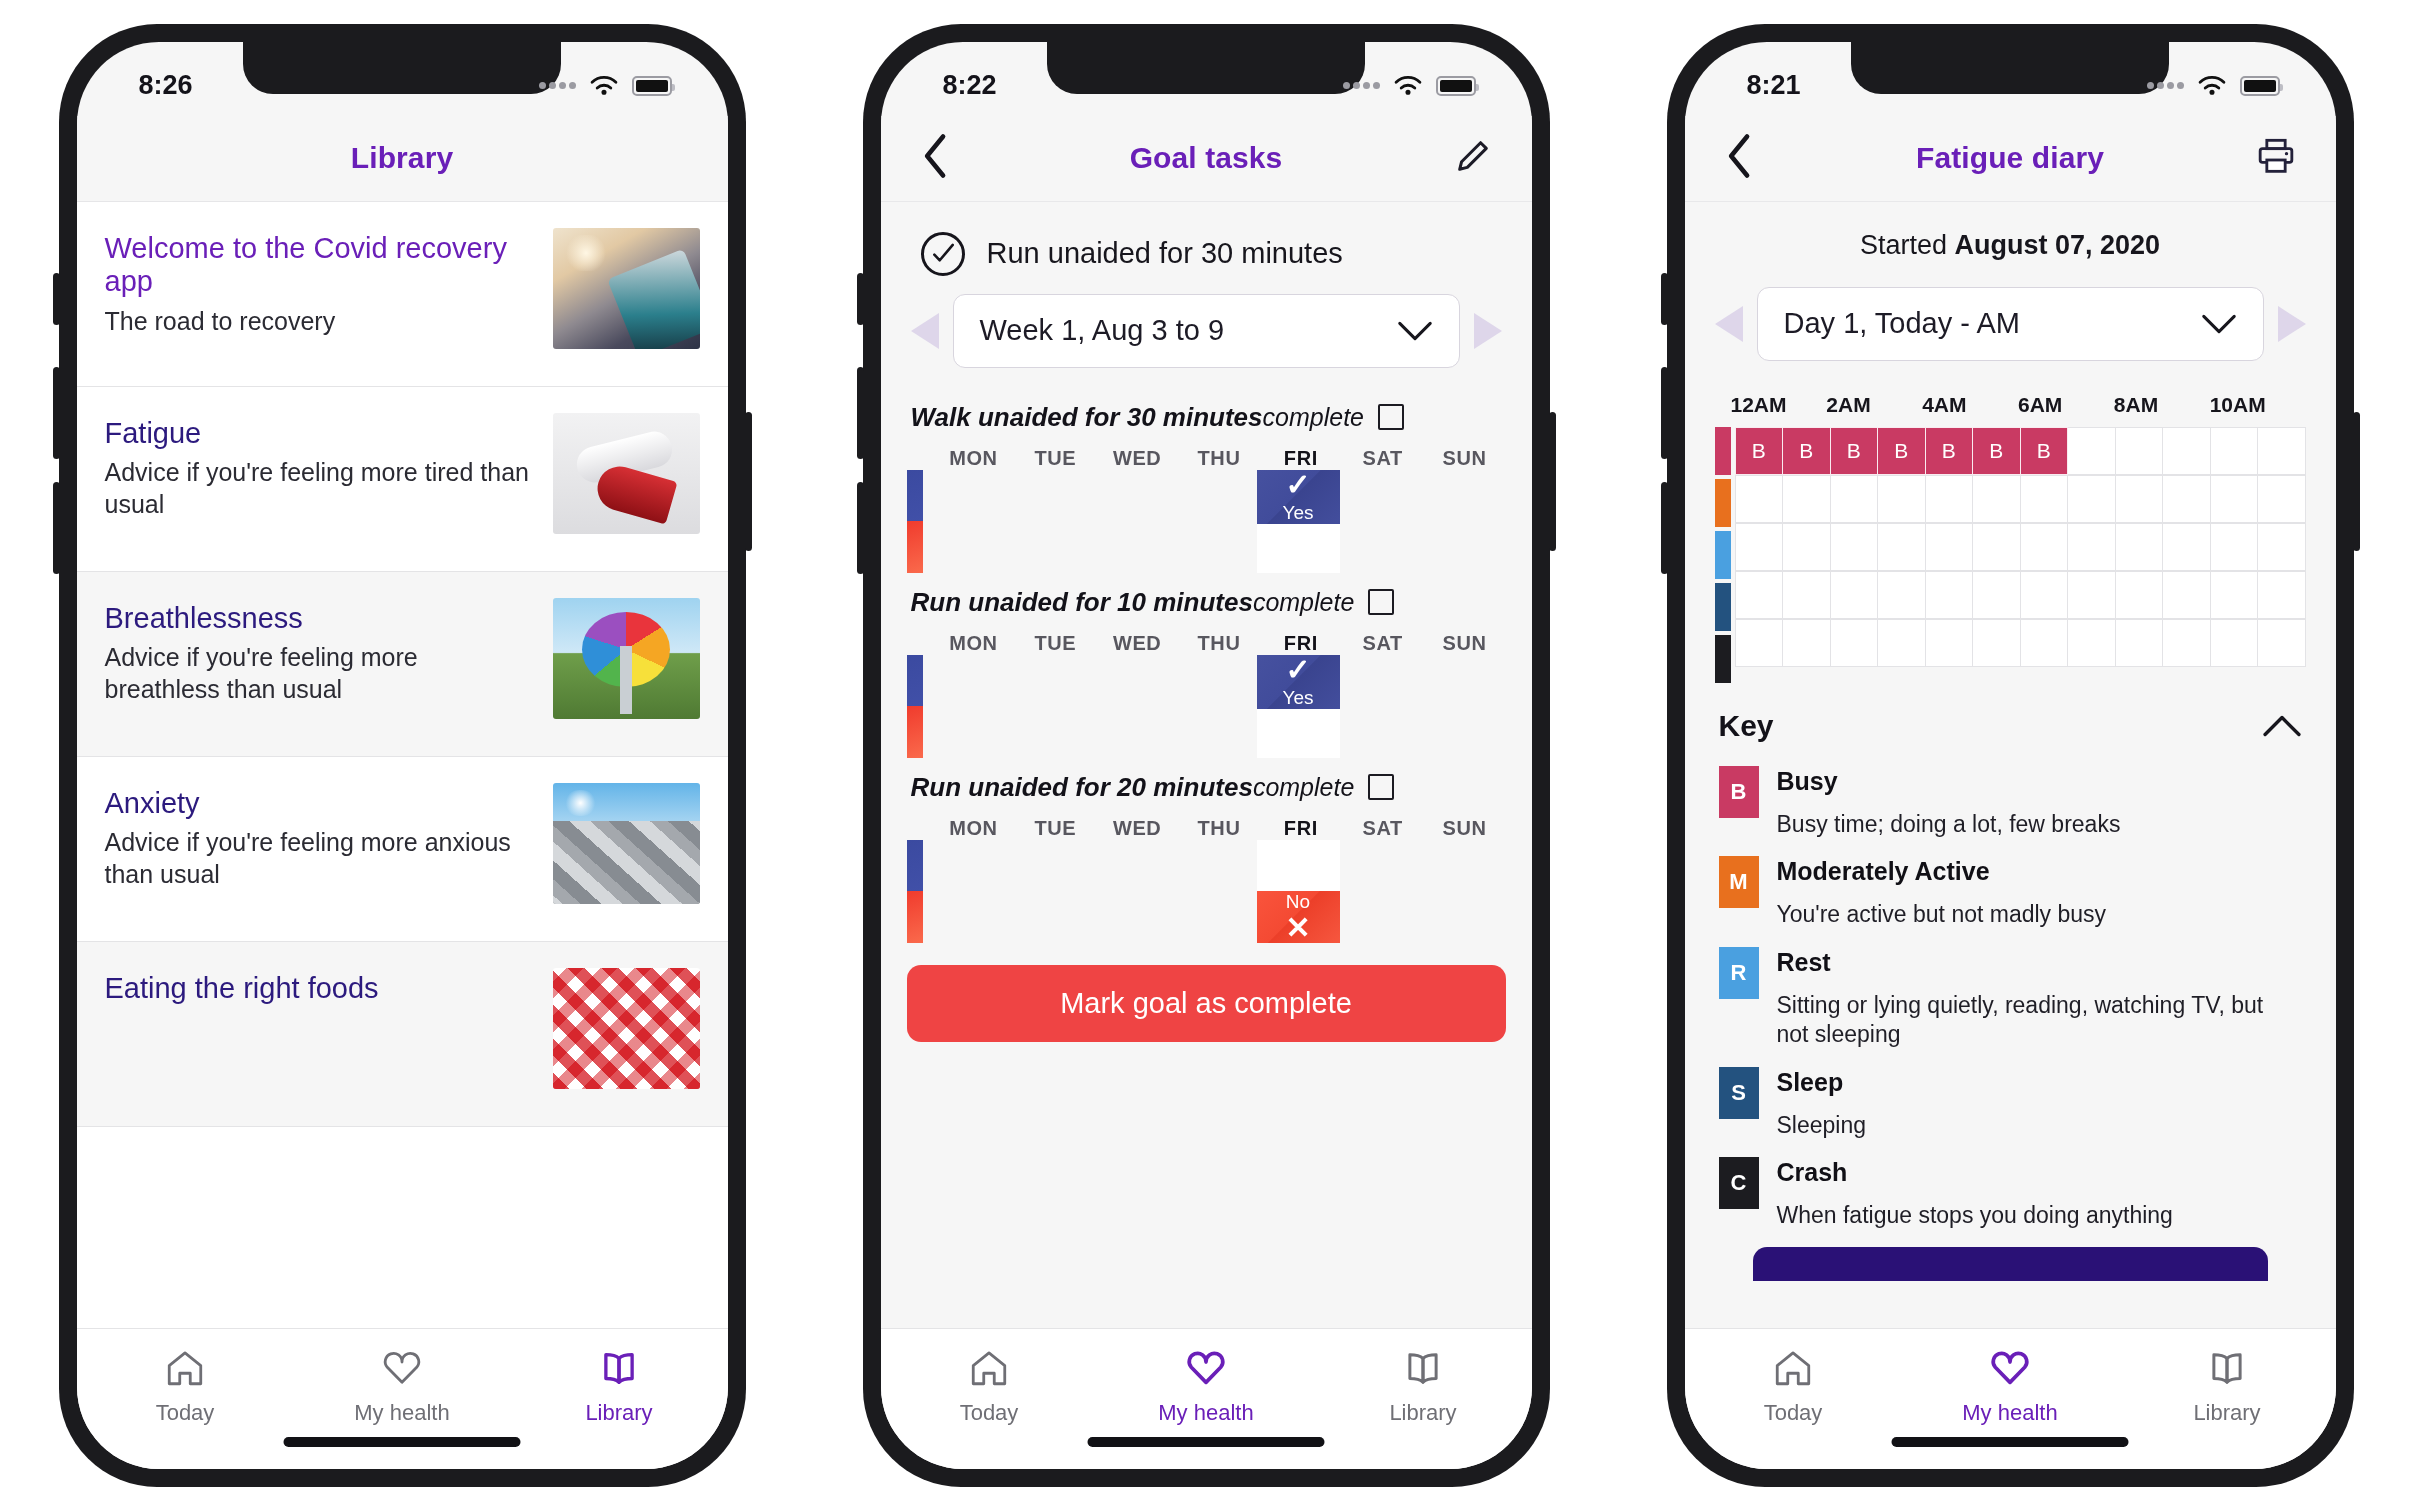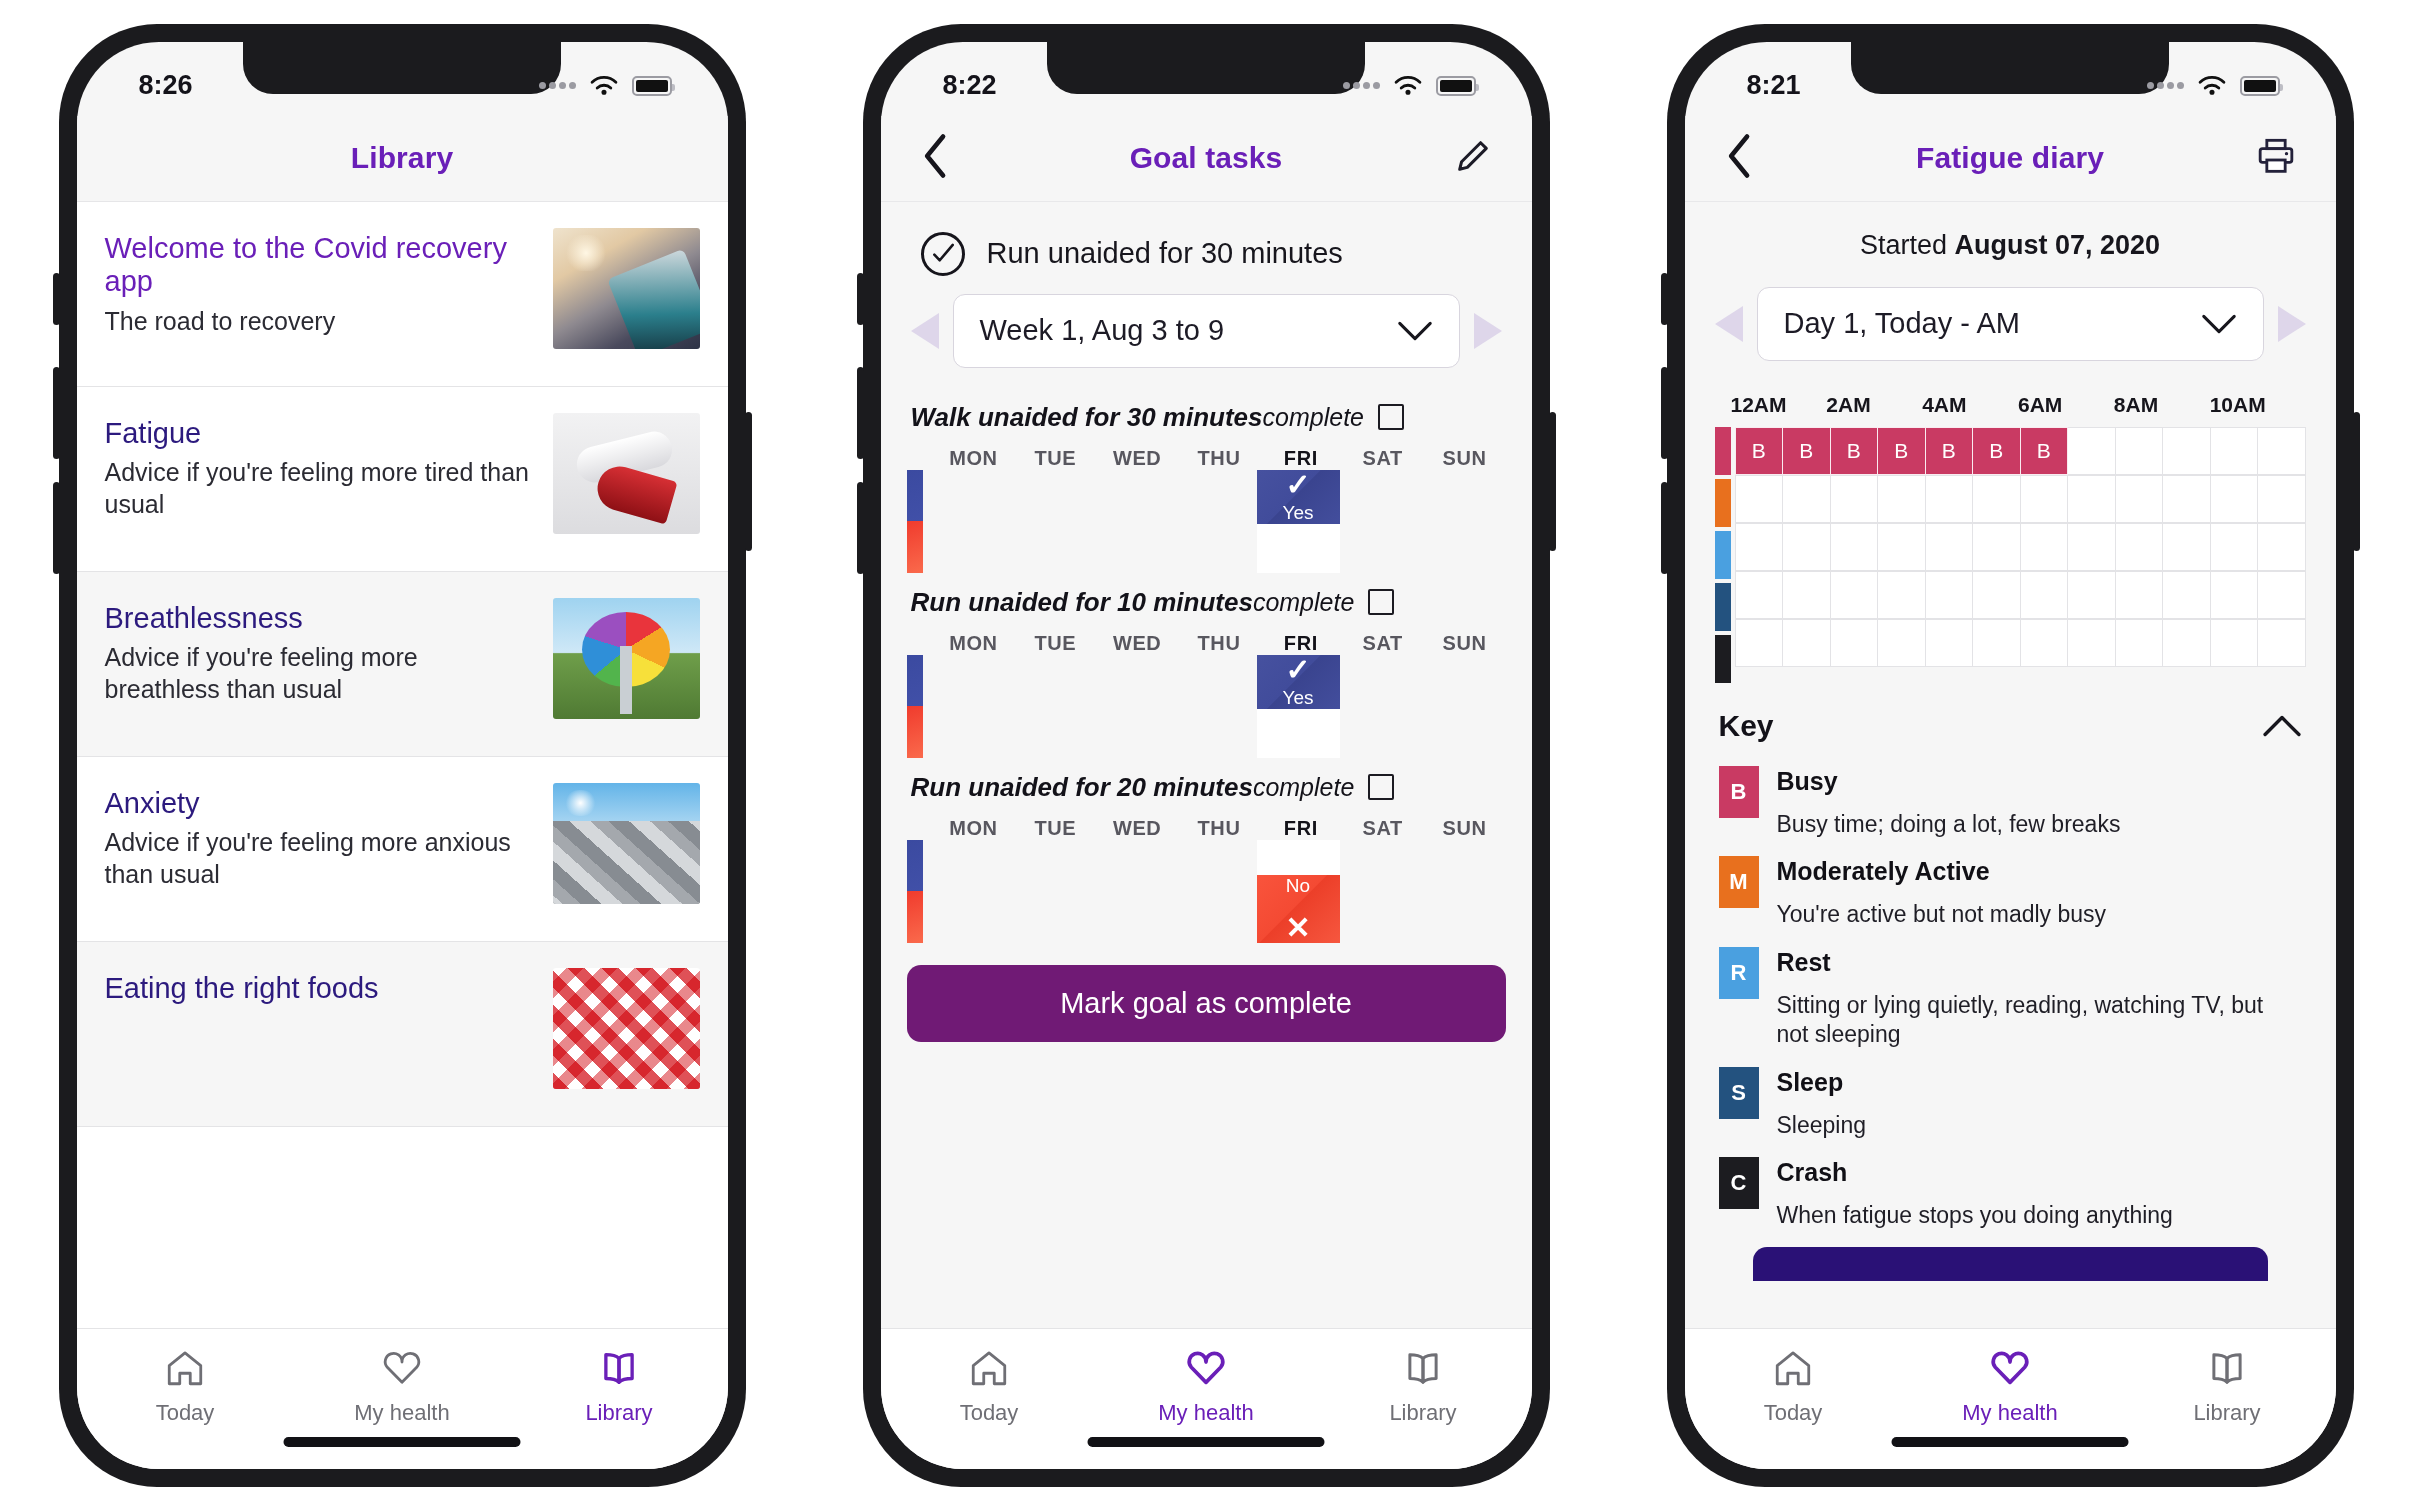--- a/index.html
+++ b/index.html
@@ -156,30 +156,30 @@
   .gridcells { flex: 1 1 auto; display: flex; }
   .gcol { flex: 1 1 0; display: flex; flex-direction: column; }
   .gcell { flex: 1 1 0; background: transparent; }
   .gcell.on-yes {
     background: linear-gradient(135deg,#46519f 0%,#414c9b 46%,#3a448f 47%,#434e9d 100%);
     color:#fff; display:flex; flex-direction:column; align-items:center; justify-content:center; gap:2px;
     font-size: 19px;
   }
   .gcell.on-no {
     background: linear-gradient(135deg,#f9543c 0%,#f44a33 46%,#ec3f29 47%,#f6573f 100%);
-    color:#fff; display:flex; flex-direction:column; align-items:center; justify-content:center; gap:16px;
+    color:#fff; display:flex; flex-direction:column; align-items:center; justify-content:center; gap:0;
     font-size: 19px;
     text-align: center;
   }
   .gcell.blank { background: #ffffff; }
   .glyph { font-size: 30px; line-height: 1; font-weight: bold; }
 
   .mark-wrap { padding: 16px 26px 22px; display: flex; justify-content: center; }
   .markbtn {
-    background: #701a75; color: #ffffff; border: none; border-radius: 14px;
+    background: #ef4444; color: #ffffff; border: none; border-radius: 14px;
     font-size: 29px; padding: 22px 40px; width: 100%; cursor: pointer;
     font-family: "Liberation Sans", sans-serif;
   }
 
   
   .fdbody { flex: 1 1 auto; background: #f6f6f6; overflow: hidden; display: flex; flex-direction: column; }
   .started { text-align: center; font-size: 27px; color: #17161d; padding: 28px 0 20px; }
   .started b { font-weight: bold; }
   .hours { display: flex; padding: 6px 30px 10px 46px; }
   .hours .h { flex: 2 1 0; font-size: 21px; font-weight: bold; color: #16151c; text-align: left; }

